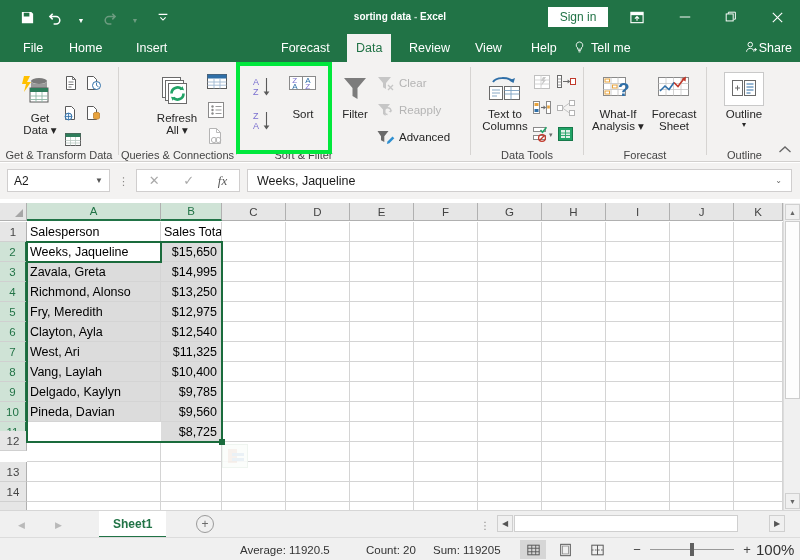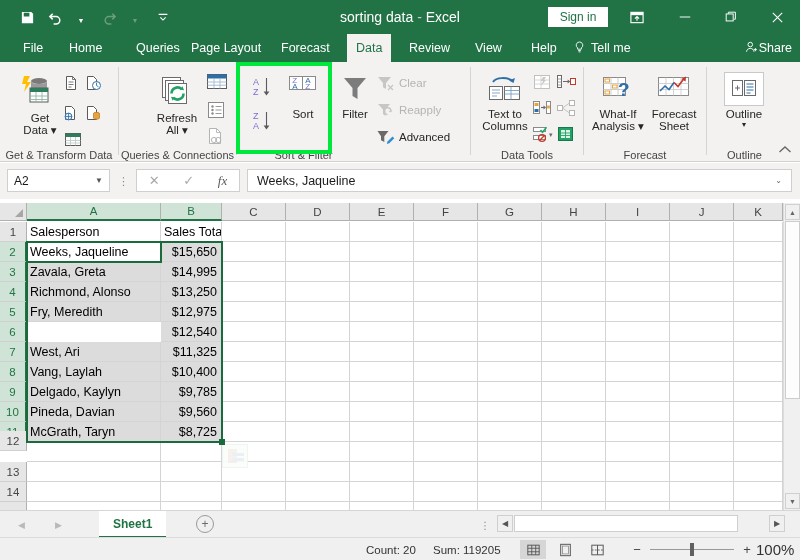--- a/index.html
+++ b/index.html
@@ -20,21 +20,21 @@
   .qat-btn {
     width: 26px; height: 26px; display: flex; align-items: center; justify-content: center;
     color: #ffffff;
   }
   .qat-btn.dim { color: #6d9c80; }
   .qat-btn svg { display: block; }
   .caret { font-size: 7px; line-height: 1; margin-left: -2px; padding-top: 6px; }
 
   .win-title {
     position: absolute; left: 0; top: 0; width: 800px; height: 34px;
-    line-height: 34px; text-align: center; font-size: 14px; color: #ffffff;
+    line-height: 34px; text-align: center; font-size: 10px; color: #ffffff; font-weight: bold;
   }
   .win-title .sep { color: #b9d6c6; }
 
   .signin {
     position: absolute; left: 548px; top: 7px; width: 60px; height: 20px;
     background: #ffffff; color: #217346; font-size: 12px;
     display: flex; align-items: center; justify-content: center;
   }
   .tb-right { position: absolute; right: 0; top: 0; height: 34px; display: flex; align-items: center; }
   .tb-icon {
@@ -267,22 +267,21 @@
         <svg width="15" height="15" viewBox="0 0 16 16">
             <path stroke="#fff" stroke-width="1.2" d="M3 3l10 10M13 3L3 13"></path>
           </svg>
       </div>
     </div>
   </div>
 
   <div class="tabstrip">
     <div class="tab" style="left:14px">File</div>
     <div class="tab" style="left:60px">Home</div>
-    <div class="tab" style="left:127px">Queries</div>
-    <div class="tab" style="left:182px">Page Layout</div>
+    <div class="tab" style="left:127px">Insert</div>
     <div class="tab" style="left:272px">Forecast</div>
     <div class="tab active" style="left:347px">Data</div>
     <div class="tab" style="left:400px">Review</div>
     <div class="tab" style="left:466px">View</div>
     <div class="tab" style="left:522px">Help</div>
 
     <div class="tellme-wrap" style="left:573px">
       <span>
         <svg width="13" height="14" viewBox="0 0 16 16">
             <path fill="none" stroke="#fff" stroke-width="1.1" d="M8 1.8a4 4 0 0 0-2.3 7.3v1.6h4.6V9.1A4 4 0 0 0 8 1.8zM6.3 12.4h3.4M6.8 14h2.4"></path>
@@ -642,25 +641,25 @@
     <div class="rowhead" style="top:228px">12</div>
     <div class="rowhead" style="top:259px">13</div>
     <div class="rowhead" style="top:279px">14</div>
     <div class="rowhead" style="top:299px; height:9px"></div>
 
     <div class="cell" style="left:27px; width:134px; top:19px">Salesperson</div>
     <div class="cell active" style="left:27px; width:134px; top:39px">Weeks, Jaqueline</div>
     <div class="cell selfill" style="left:27px; width:134px; top:59px">Zavala, Greta</div>
     <div class="cell selfill" style="left:27px; width:134px; top:79px">Richmond, Alonso</div>
     <div class="cell selfill" style="left:27px; width:134px; top:99px">Fry, Meredith</div>
+    <div class="cell selfill" style="left:27px; width:134px; top:119px">Clayton, Ayla</div>
     <div class="cell selfill" style="left:27px; width:134px; top:139px">West, Ari</div>
     <div class="cell selfill" style="left:27px; width:134px; top:159px">Vang, Laylah</div>
     <div class="cell selfill" style="left:27px; width:134px; top:179px">Delgado, Kaylyn</div>
     <div class="cell selfill" style="left:27px; width:134px; top:199px">Pineda, Davian</div>
-    <div class="cell selfill" style="left:27px; width:134px; top:219px">McGrath, Taryn</div>
     <div class="cell" style="left:27px; width:134px; top:239px"></div>
     <div class="cell" style="left:27px; width:134px; top:259px"></div>
     <div class="cell" style="left:27px; width:134px; top:279px"></div>
     <div class="cell" style="left:27px; width:134px; top:299px; height:9px"></div>
 
     <div class="cell" style="left:161px; width:61px; top:19px">Sales Total</div>
     <div class="cell right selfill" style="left:161px; width:61px; top:39px">$15,650</div>
     <div class="cell right selfill" style="left:161px; width:61px; top:59px">$14,995</div>
     <div class="cell right selfill" style="left:161px; width:61px; top:79px">$13,250</div>
     <div class="cell right selfill" style="left:161px; width:61px; top:99px">$12,975</div>
@@ -851,20 +850,21 @@
     <div class="addsheet">+</div>
     <div class="hsb-dots">⋮</div>
     <div class="hsb">
       <div class="hsb-btn" style="left:0">◀</div>
       <div class="hsb-thumb"></div>
       <div class="hsb-btn" style="right:0">▶</div>
     </div>
   </div>
 
   <div class="statusbar">
+    <div class="stat" style="left:240px">Average: 11920.5</div>
     <div class="stat" style="left:366px">Count: 20</div>
     <div class="stat" style="left:433px">Sum: 119205</div>
 
     <div class="viewbtn active" style="left:520px">
       <svg width="15" height="14" viewBox="0 0 16 16">
           <rect x="1.5" y="2.5" width="13" height="11" fill="none" stroke="#555" stroke-width="1.1"></rect>
           <path stroke="#555" stroke-width="1" d="M1.5 6h13M1.5 10h13M6 2.5v11M10.5 2.5v11"></path>
         </svg>
     </div>
     <div class="viewbtn" style="left:552px">

